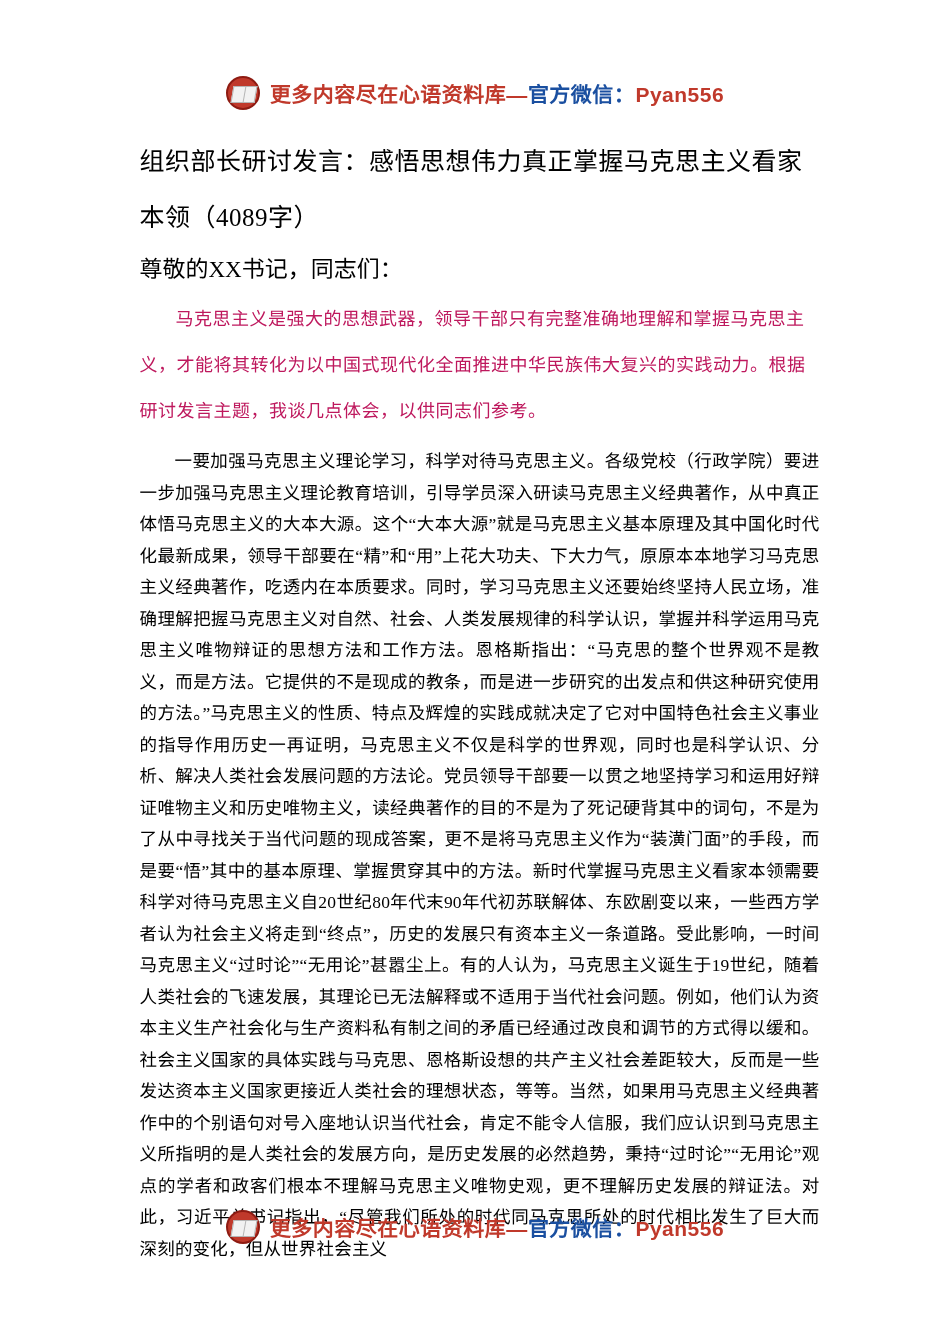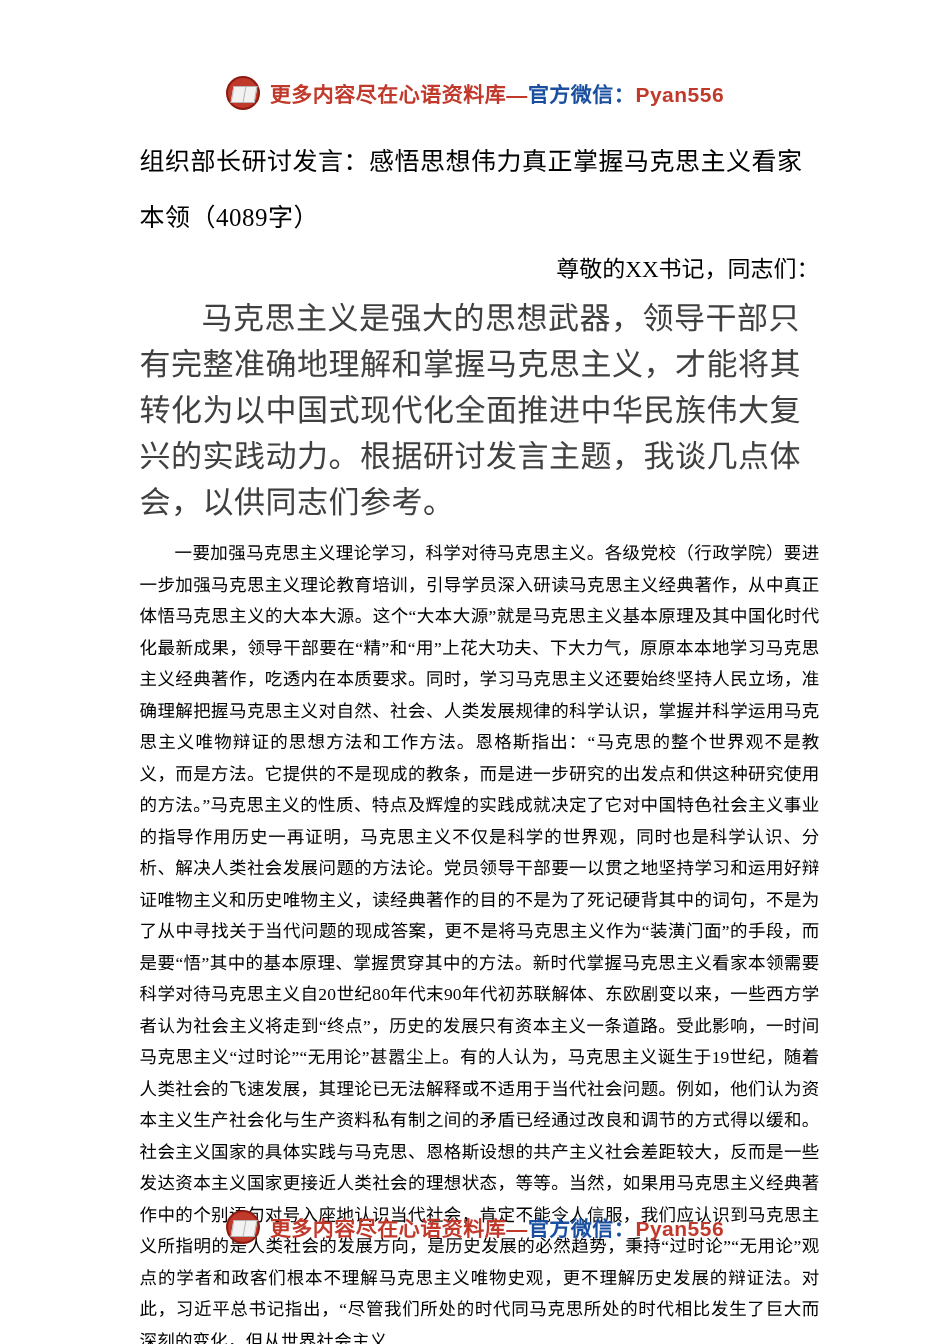--- a/index.html
+++ b/index.html
@@ -87,29 +87,28 @@
     line-height: 56px;
     color: #000;
     letter-spacing: 0.5px;
   }
 
   .salutation {
     font-size: 23px;
     line-height: 44px;
     margin-top: 2px;
     color: #000;
-    text-align: right;
   }
 
   .lead {
-    font-size: 31px;
+    font-size: 18px;
     line-height: 46px;
     text-indent: 2em;
     margin-top: 4px;
-    color: #404040;
+    color: #be185d;
     letter-spacing: 0.5px;
   }
 
   .body-text {
     font-size: 17.5px;
     line-height: 31.5px;
     text-indent: 2em;
     margin-top: 12px;
     text-align: justify;
     color: #000;

